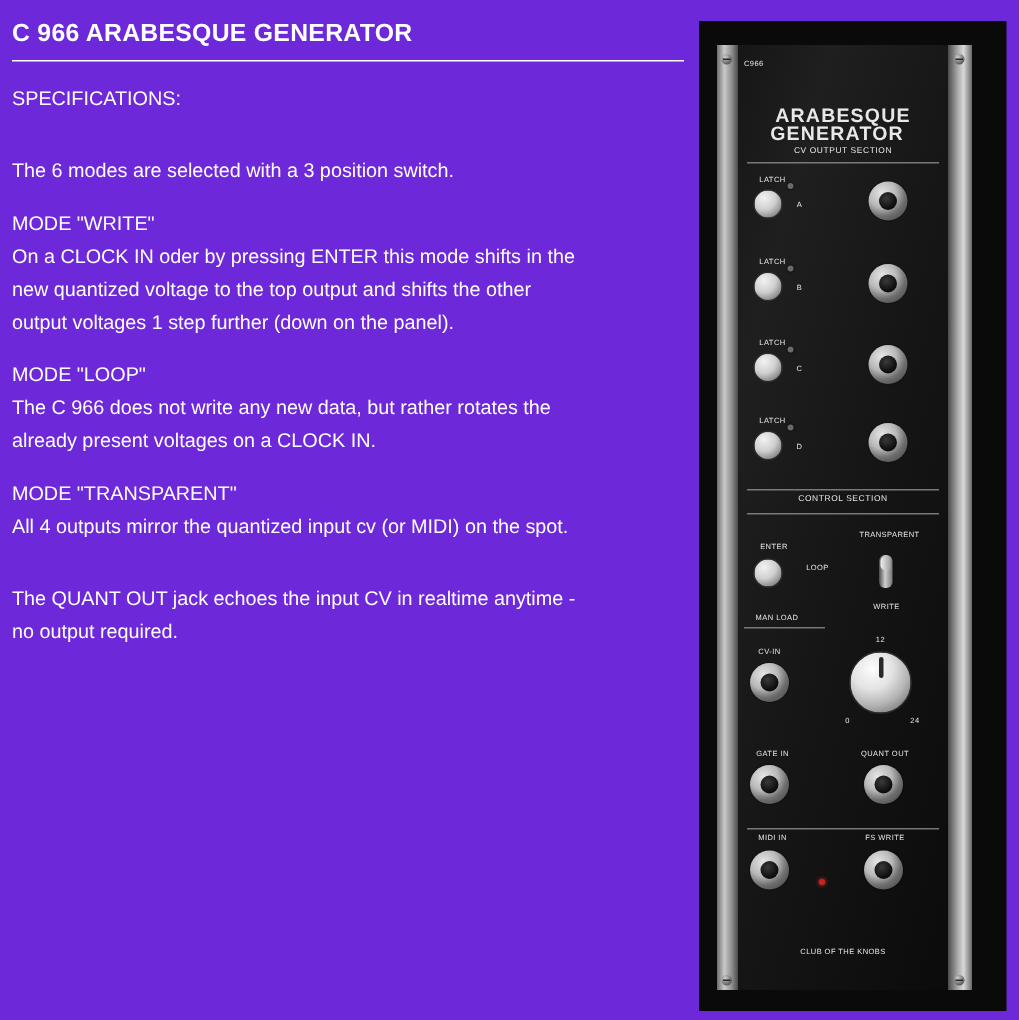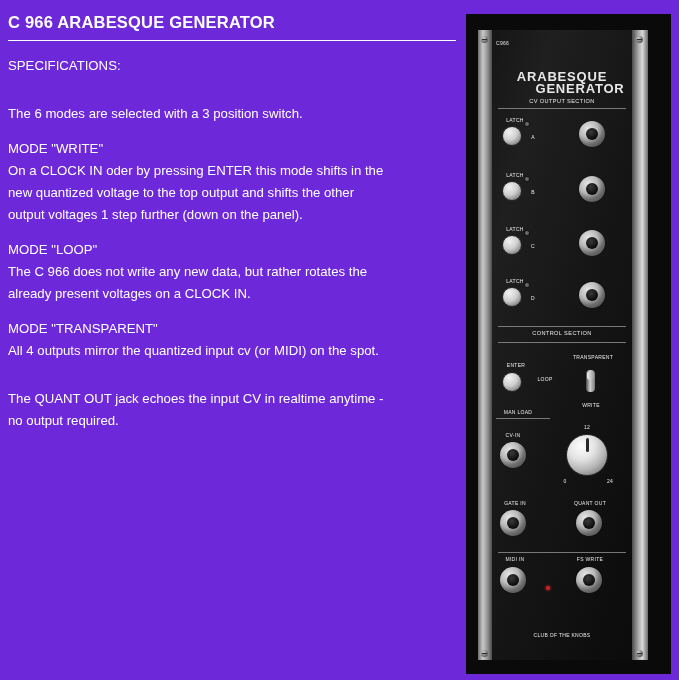--- a/index.html
+++ b/index.html
@@ -218,21 +218,21 @@
     <div id="rail-right"></div>
 
     <div class="screw" style="left:15px; top:22px;"></div>
     <div class="screw" style="left:15px; top:636px;"></div>
     <div class="screw" style="left:170px; top:22px;"></div>
     <div class="screw" style="left:170px; top:636px;"></div>
 
     <div class="face-txt tiny" style="left:30px; top:26px; width:40px; text-align:left;">C966</div>
 
     <div class="face-txt big" style="left:30px; top:55px; width:132px;">ARABESQUE</div>
-    <div class="face-txt big" style="left:48px; top:67px; width:132px;text-align:center;">GENERATOR</div>
+    <div class="face-txt big" style="left:26px; top:67px; width:132px;text-align:center;">GENERATOR</div>
 
     <div class="face-txt small" style="left:30px; top:84px; width:132px;">CV OUTPUT SECTION</div>
     <div class="hline" style="left:32px; top:94px; width:128px;"></div>
 
     <div class="face-txt tiny" style="left:32px; top:103px; width:34px;">LATCH</div>
     <div class="ledbtn" style="left:36px; top:112px;"></div>
     <div class="face-txt tiny" style="left:62px; top:120px; width:10px;">A</div>
     <div class="jack" style="left:113px; top:107px;"></div>
 
     <div class="face-txt tiny" style="left:32px; top:158px; width:34px;">LATCH</div>

